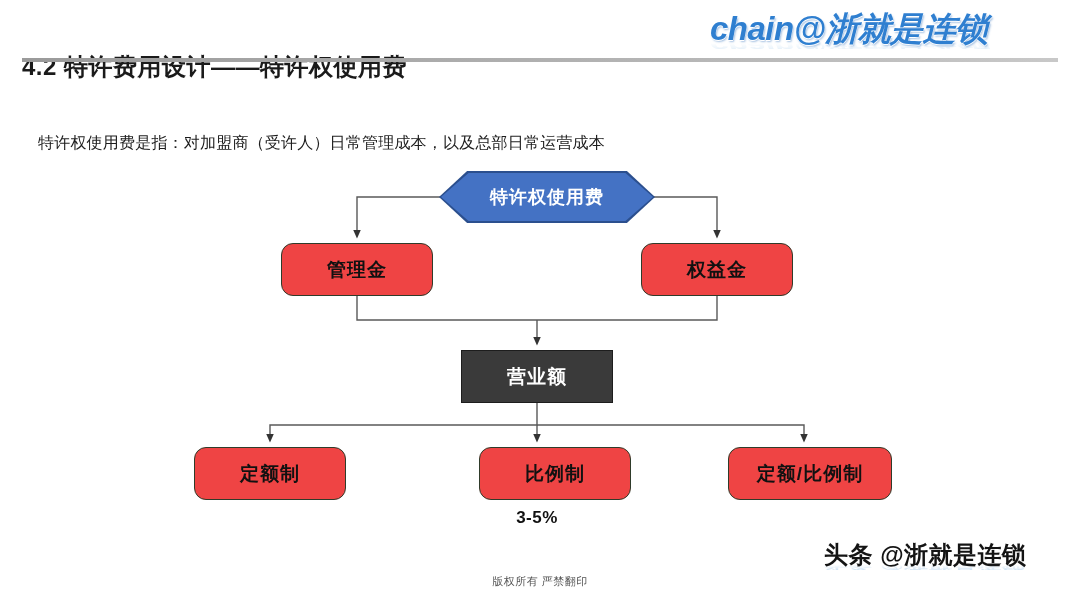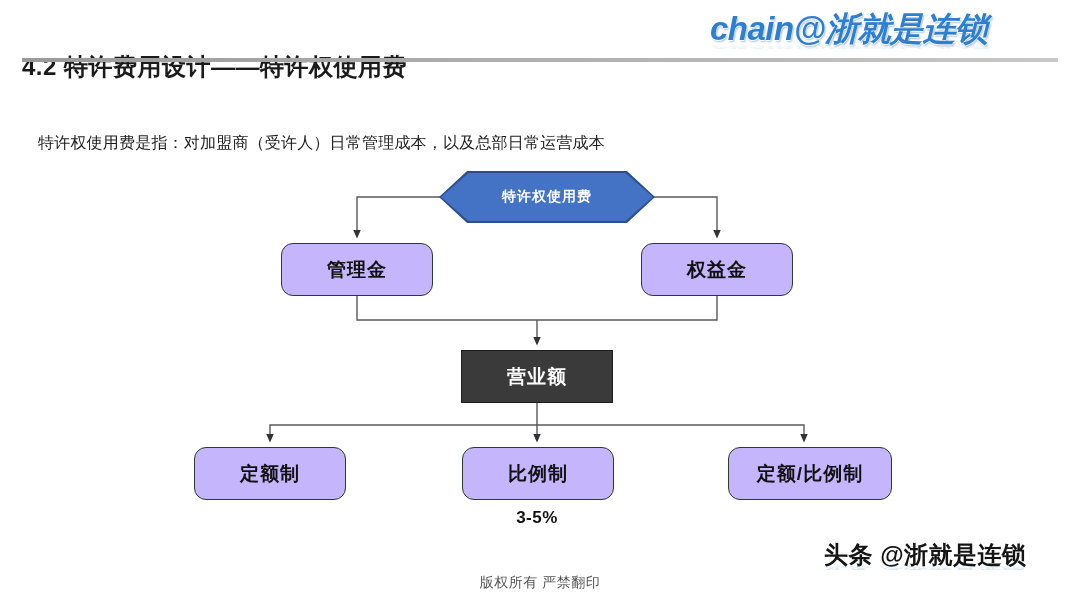--- a/index.html
+++ b/index.html
@@ -97,77 +97,77 @@
     font-weight: bold;
     text-align: center;
   }
 
   
   #node-root {
     left: 441px; top: 13px;
     width: 212px; height: 48px;
     background: #4472c4;
     color: #ffffff;
-    font-size: 14px;
+    font-size: 18px;
     clip-path: polygon(13% 0%, 87% 0%, 100% 50%, 87% 100%, 13% 100%, 0% 50%);
     letter-spacing: 1px;
     text-align: right;
   }
   #node-root-border {
     position: absolute;
     left: 439px; top: 11px;
     width: 216px; height: 52px;
     background: #2b4f8e;
     clip-path: polygon(13% 0%, 87% 0%, 100% 50%, 87% 100%, 13% 100%, 0% 50%);
     z-index: 0;
   }
 
   .node-green {
-    background: #c4b5fd;
+    background: #ef4444;
     border: 1.5px solid #2f3b2a;
     border-radius: 12px;
     color: #111111;
     font-size: 19px;
     letter-spacing: 1px;
   }
   #node-mgmt  { left: 281px; top: 83px; width: 152px; height: 53px; }
   #node-equity{ left: 641px; top: 83px; width: 152px; height: 53px; }
 
   #node-revenue {
     left: 461px; top: 190px;
     width: 152px; height: 53px;
     background: #3a3a3a;
     border: 1px solid #1d1d1d;
     color: #ffffff;
     font-size: 19px;
     letter-spacing: 1px;
   }
 
   #node-fixed   { left: 194px; top: 287px; width: 152px; height: 53px; }
-  #node-ratio   { left: 462px; top: 287px; width: 152px; height: 53px; }
+  #node-ratio   { left: 479px; top: 287px; width: 152px; height: 53px; }
   #node-mixed   { left: 728px; top: 287px; width: 164px; height: 53px; }
 
   #ratio-note {
     position: absolute;
     left: 461px; top: 348px;
     width: 152px;
     text-align: center;
     font-size: 17px;
     font-weight: bold;
     color: #111111;
     letter-spacing: 0.5px;
   }
 
   
   #footer-copyright {
     position: absolute;
     left: 0; top: 574px;
     width: 1080px;
     text-align: center;
-    font-size: 14px;
+    font-size: 11px;
     color: #555555;
     letter-spacing: 0.5px;
   }
 
   
   #watermark {
     position: absolute;
     left: 824px; top: 540px;
     width: 250px; height: 55px;
   }

